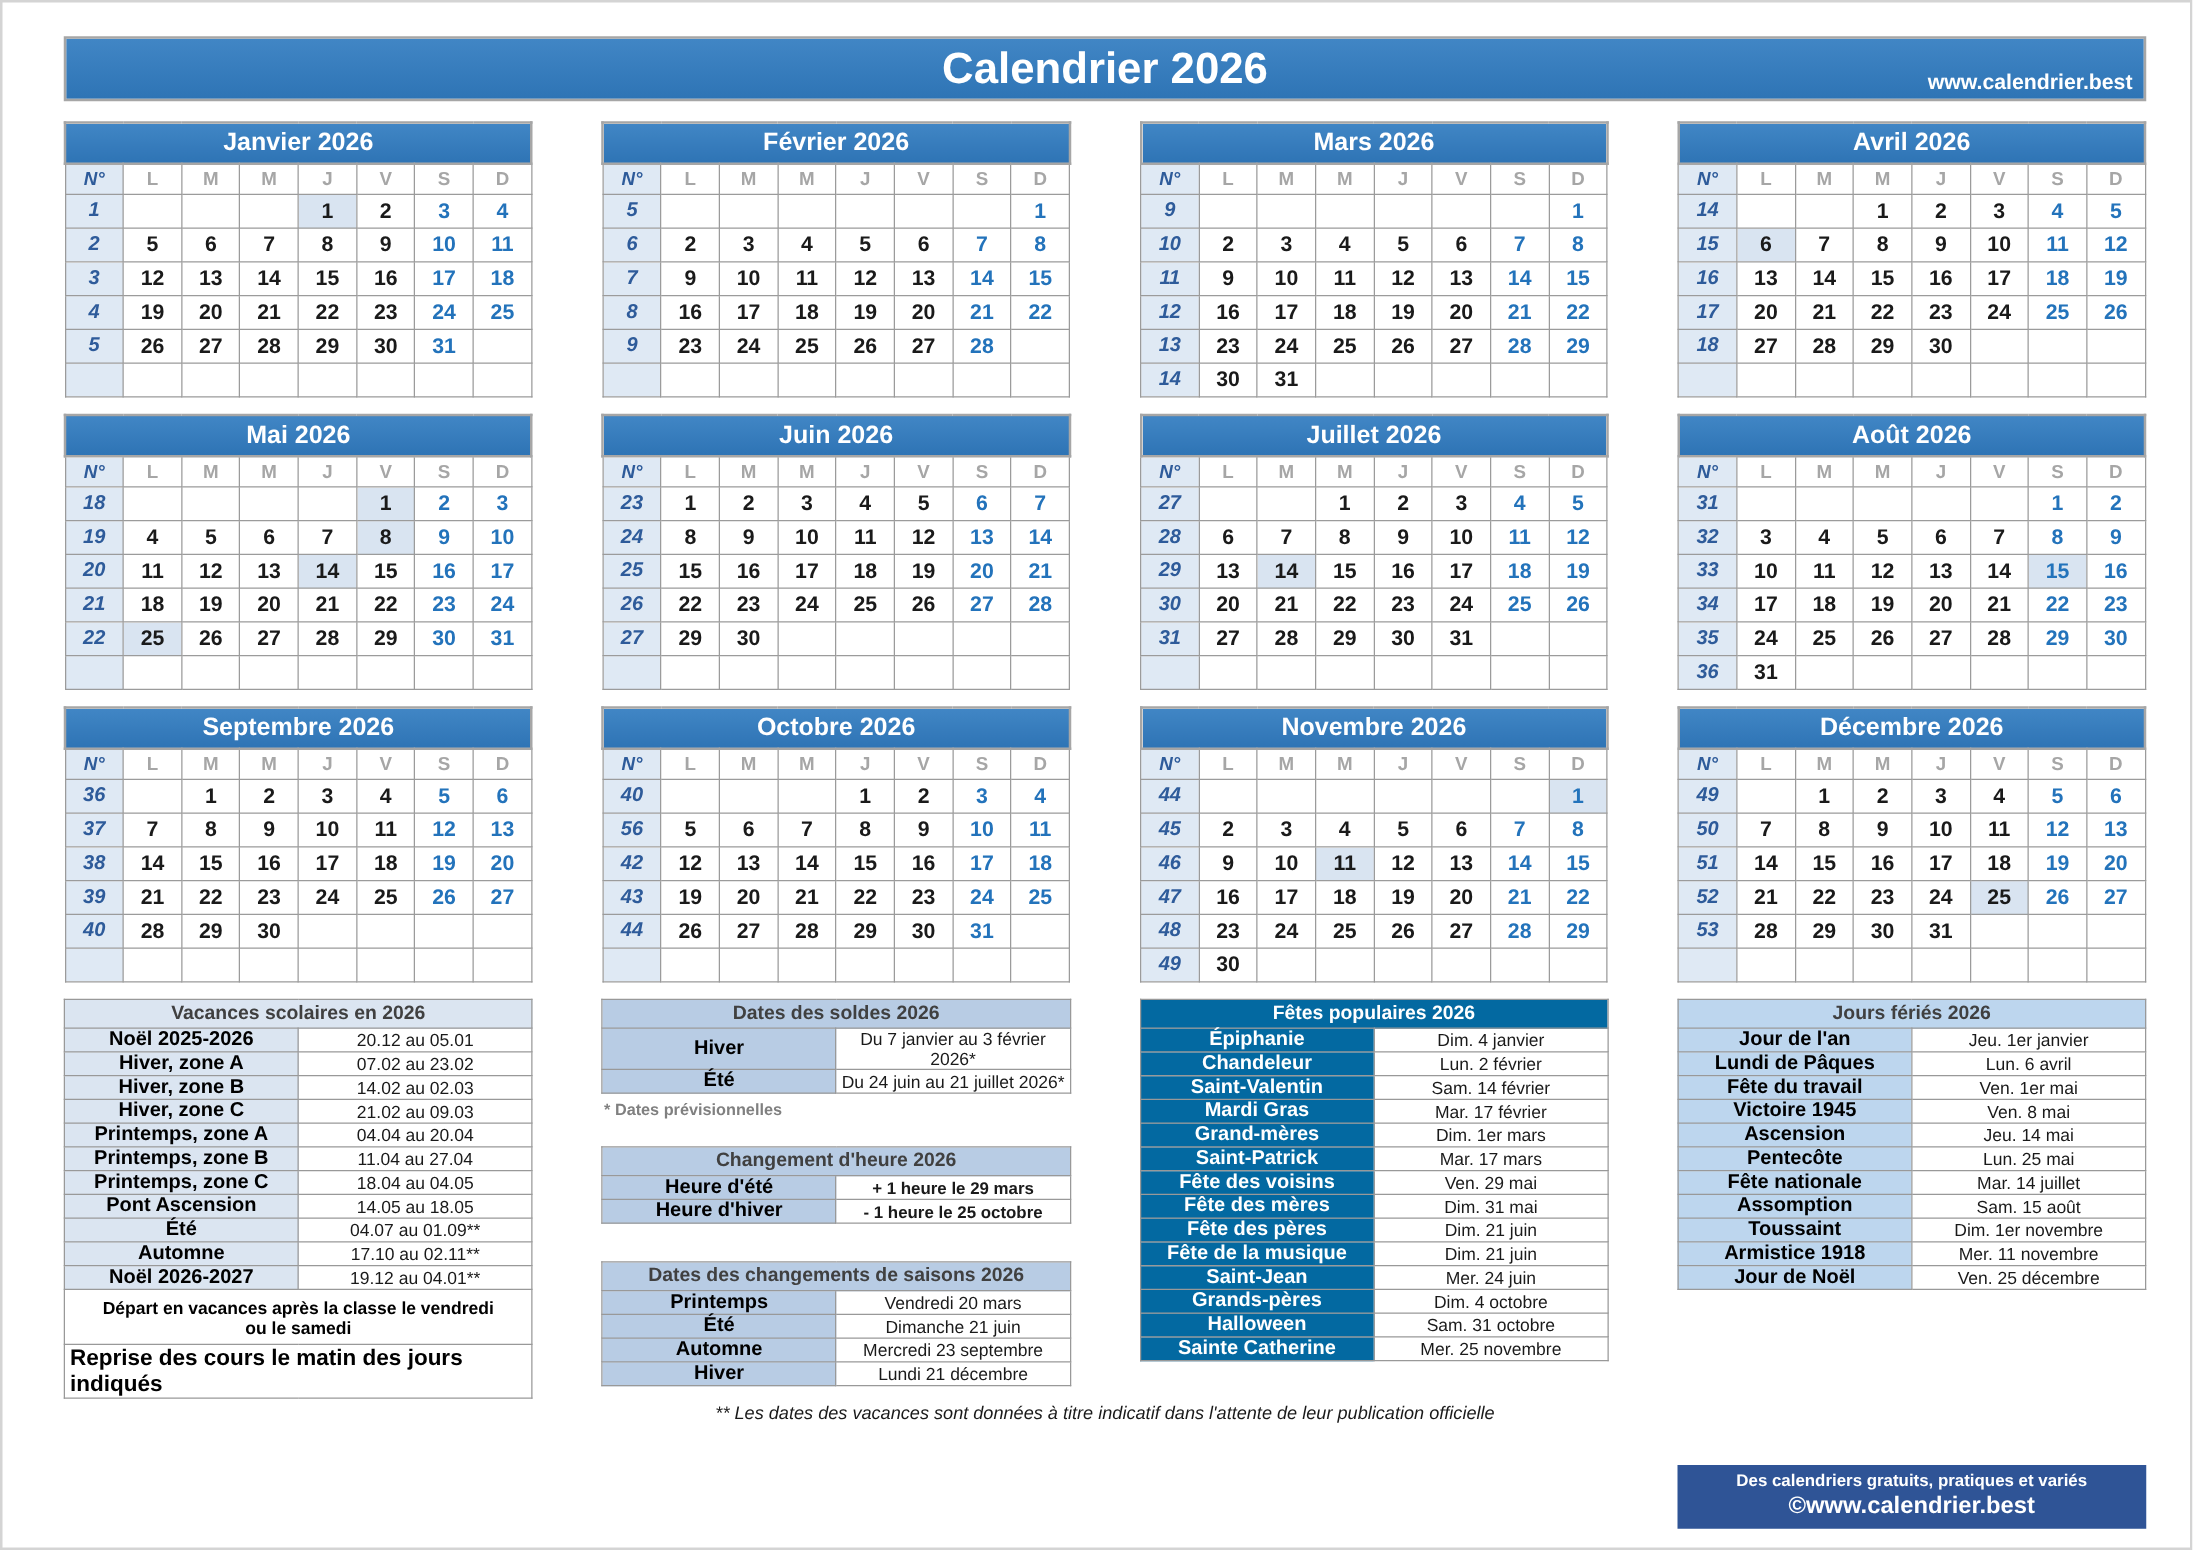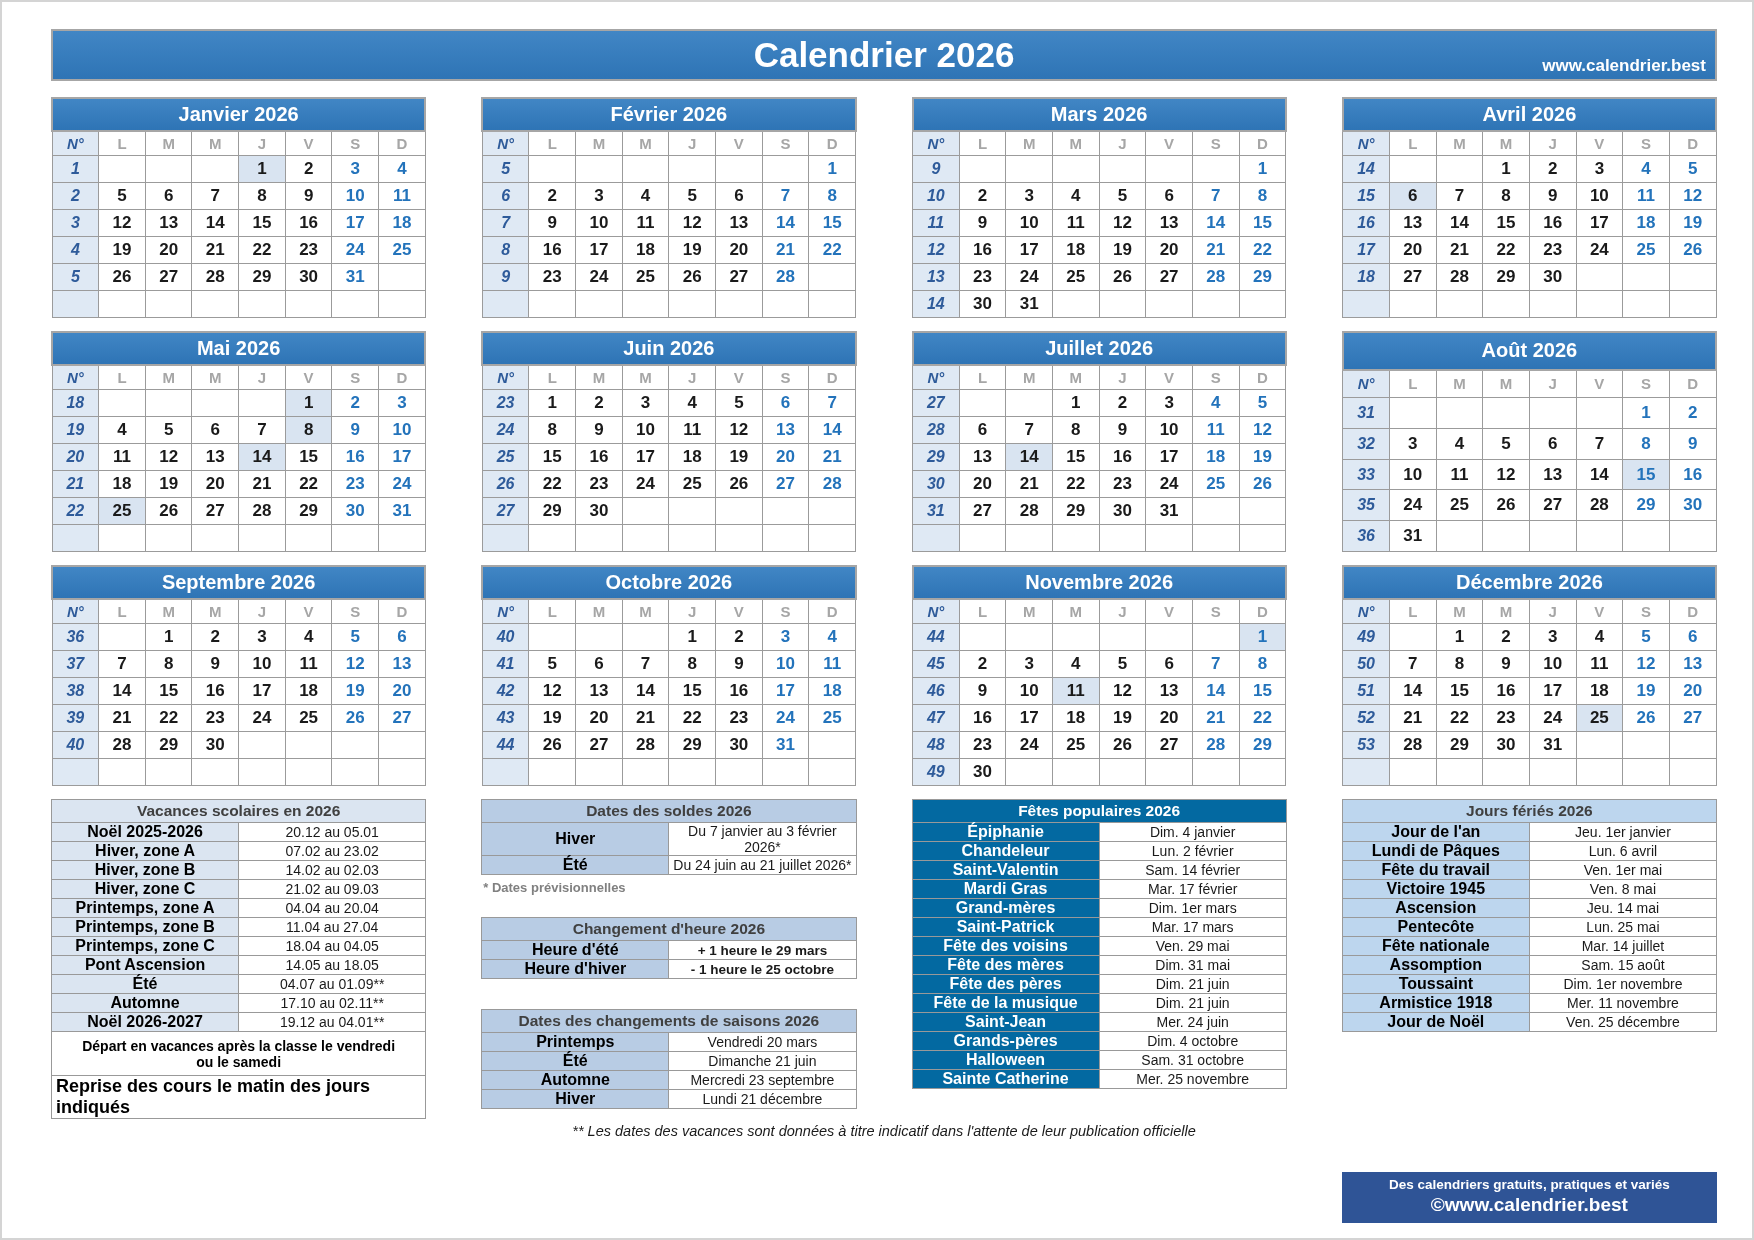--- a/index.html
+++ b/index.html
@@ -652,20 +652,30 @@
               <td class="wn">33</td>
               <td class="">10</td>
               <td class="">11</td>
               <td class="">12</td>
               <td class="">13</td>
               <td class="">14</td>
               <td class="we hl">15</td>
               <td class="we">16</td>
             </tr>
             <tr>
+              <td class="wn">34</td>
+              <td class="">17</td>
+              <td class="">18</td>
+              <td class="">19</td>
+              <td class="">20</td>
+              <td class="">21</td>
+              <td class="we">22</td>
+              <td class="we">23</td>
+            </tr>
+            <tr>
               <td class="wn">35</td>
               <td class="">24</td>
               <td class="">25</td>
               <td class="">26</td>
               <td class="">27</td>
               <td class="">28</td>
               <td class="we">29</td>
               <td class="we">30</td>
             </tr>
             <tr>
@@ -776,21 +786,21 @@
               <td class="wn">40</td>
               <td class=""></td>
               <td class=""></td>
               <td class=""></td>
               <td class="">1</td>
               <td class="">2</td>
               <td class="we">3</td>
               <td class="we">4</td>
             </tr>
             <tr>
-              <td class="wn">41</td>
+              <td class="wn">56</td>
               <td class="">5</td>
               <td class="">6</td>
               <td class="">7</td>
               <td class="">8</td>
               <td class="">9</td>
               <td class="we">10</td>
               <td class="we">11</td>
             </tr>
             <tr>
               <td class="wn">42</td>

